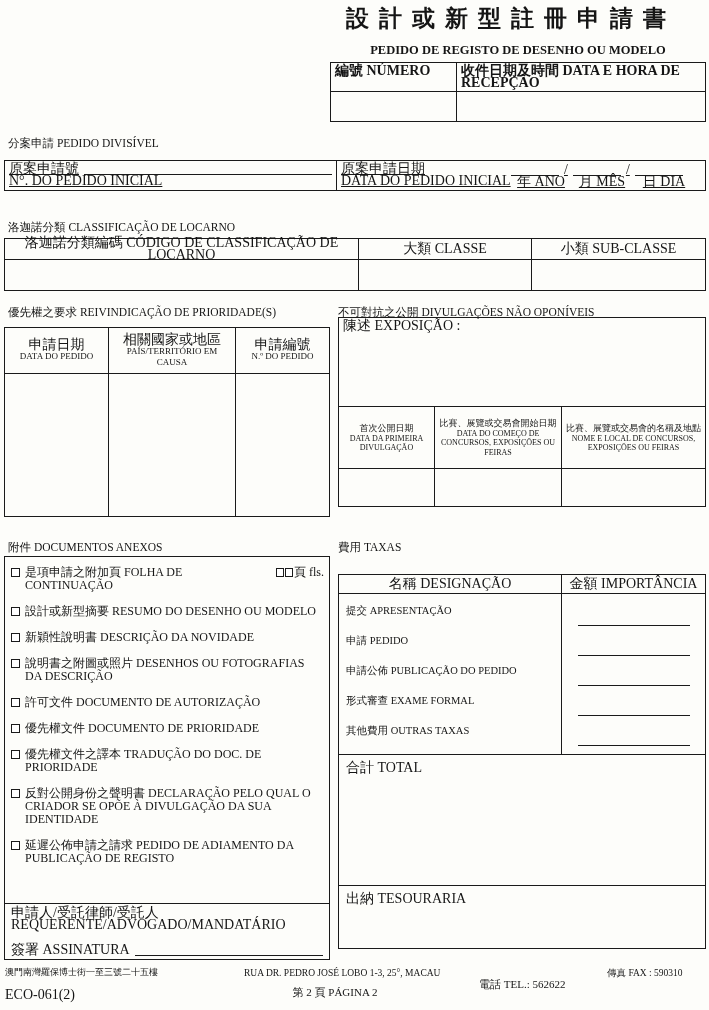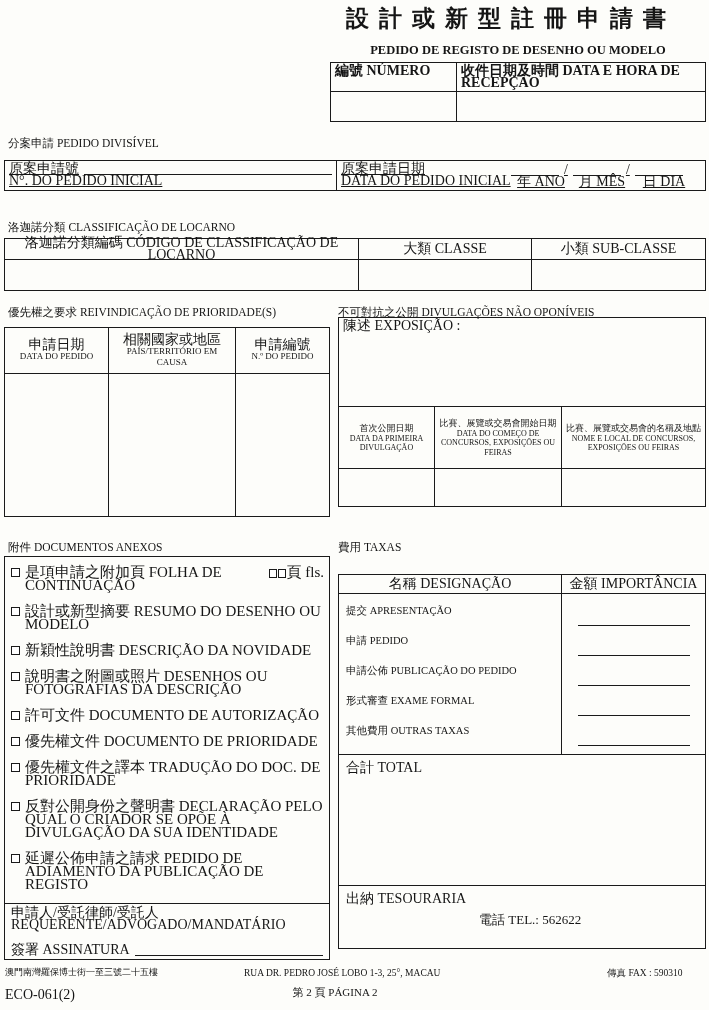--- a/index.html
+++ b/index.html
@@ -18,21 +18,21 @@
   .bb { border-bottom: 1px solid #1a1a1a; }
   .bt { border-top: 1px solid #1a1a1a; }
   .pad { padding: 2px 4px; }
   .bold { font-weight: bold; }
   .fs10 { font-size: 14px; line-height: 12px; }
   .fs9  { font-size: 9px;  line-height: 11px; }
   .fs8  { font-size: 8px;  line-height: 9.5px; }
   .uline { display: inline-block; border-bottom: 1px solid #1a1a1a; height: 11px; }
   .checkbox { flex: 0 0 auto; width: 9px; height: 9px; border: 1px solid #1a1a1a; margin: 2px 5px 0 0; background: #fff; }
   .minibox { display: inline-block; width: 8px; height: 9px; border: 1px solid #1a1a1a; vertical-align: -1px; margin-right: 1px; background: #fff; }
-  .anexo-item { display: flex; align-items: flex-start; margin-bottom: 13px; font-size: 15px; line-height: 13px; }
+  .anexo-item { display: flex; align-items: flex-start; margin-bottom: 13px; font-size: 12px; line-height: 13px; }
   .hcell { display: flex; flex-direction: column; justify-content: center; align-items: center; text-align: center; padding: 2px 3px; }
   .fee-name { margin-bottom: 17px; font-size: 10.5px; line-height: 13px; }
   .amount-slot { height: 30px; display: flex; align-items: flex-end; justify-content: center; }
   .amount-slot .uline { width: 112px; }
   .heading { font-size: 11.5px; }
 </style>
 </head>
 <body>
 
 <div class="page">
@@ -229,18 +229,18 @@
     <div class="bb" style="height:131px; padding:7px; flex:0 0 auto;">
       <span class="fs10">合計 TOTAL</span>
     </div>
     <div style="flex:1; padding:7px;">
       <span class="fs10">出納 TESOURARIA</span>
     </div>
   </div>
 
   <div class="abs fs9" style="top:967px; left:5px;">澳門南灣羅保博士街一至三號二十五樓</div>
   <div class="abs" style="top:967px; left:244px; font-size:9.5px;">RUA DR. PEDRO JOSÉ LOBO 1-3, 25°, MACAU</div>
-  <div class="abs" style="top:913px; left:479px; font-size:13px;">電話 TEL.: 562622</div>
+  <div class="abs" style="top:978px; left:479px; font-size:11px;">電話 TEL.: 562622</div>
   <div class="abs" style="top:967px; left:607px; font-size:9.5px;">傳真 FAX : 590310</div>
   <div class="abs fs10" style="top:989px; left:5px;">ECO-061(2)</div>
   <div class="abs" style="top:986px; left:240px; width:190px; text-align:center;">第 2 頁 PÁGINA 2</div>
 
 </div>
 
 </body></html>

